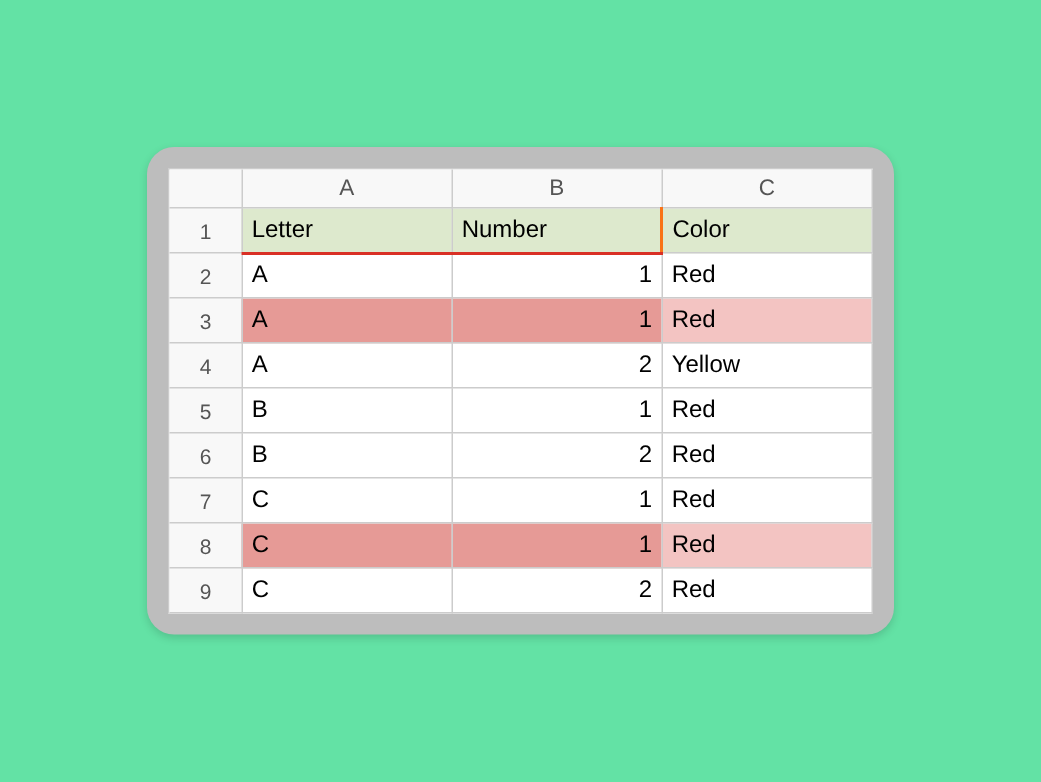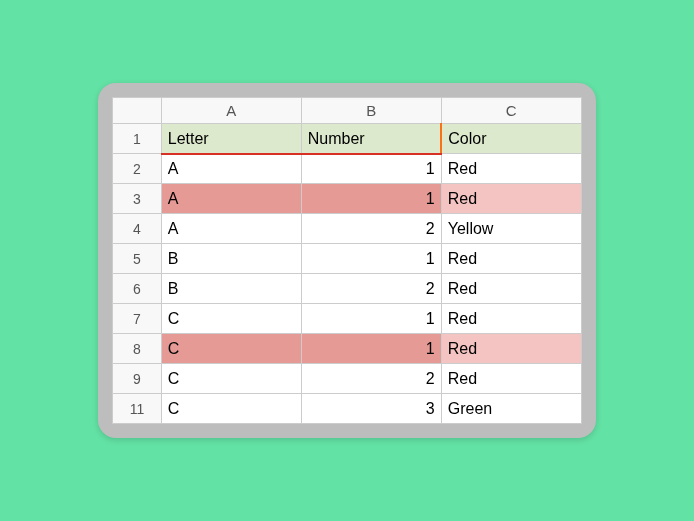--- a/index.html
+++ b/index.html
@@ -160,22 +160,16 @@
       </tr>
 
       <tr>
         <th class="row-hdr">9</th>
         <td class="cell txt">C</td>
         <td class="cell num">2</td>
         <td class="cell txt">Red</td>
       </tr>
 
 
-      <tr>
-        <th class="row-hdr">11</th>
-        <td class="cell txt">C</td>
-        <td class="cell num">3</td>
-        <td class="cell txt">Green</td>
-      </tr>
     </tbody>
       </table>
   </div>
 </div>
 
 </body></html>

